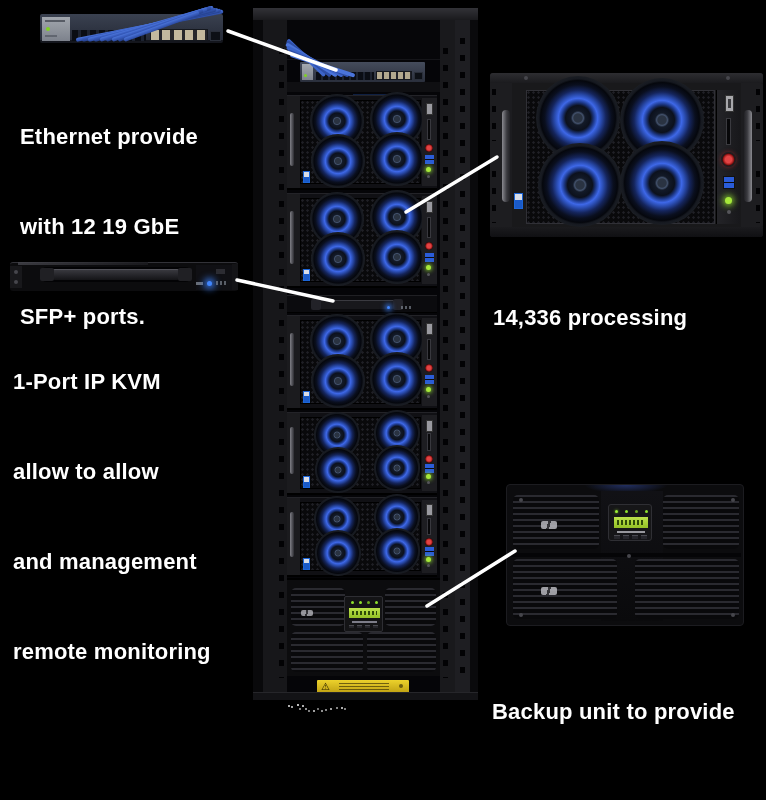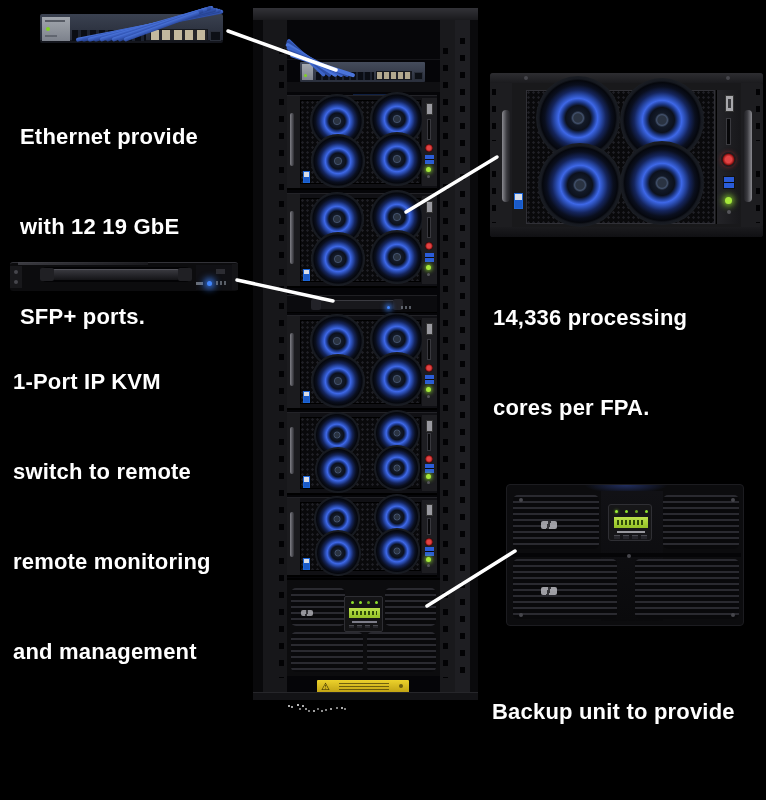--- a/index.html
+++ b/index.html
@@ -309,26 +309,25 @@
     <line x1="515" y1="551" x2="427" y2="606" stroke="#ffffff" stroke-width="3.5" stroke-linecap="round"></line>
   </svg>
 
   <div class="caption" style="left:20px;top:62px">
     <div>Ethernet provide</div>
     <div>with 12 19 GbE</div>
     <div>SFP+ ports.</div>
   </div>
   <div class="caption" style="left:13px;top:307px">
     <div>1-Port IP KVM</div>
-    <div>switch to remote</div>
+    <div>allow to allow</div>
+    <div>and management</div>
     <div>remote monitoring</div>
-    <div>and management</div>
   </div>
   <div class="caption" style="left:493px;top:243px">
     <div>14,336 processing</div>
-    <div>cores per FPA.</div>
   </div>
   <div class="caption" style="left:492px;top:637px">
     <div>Backup unit to provide</div>
     
     
   </div>
 </div>
 
 </body></html>

